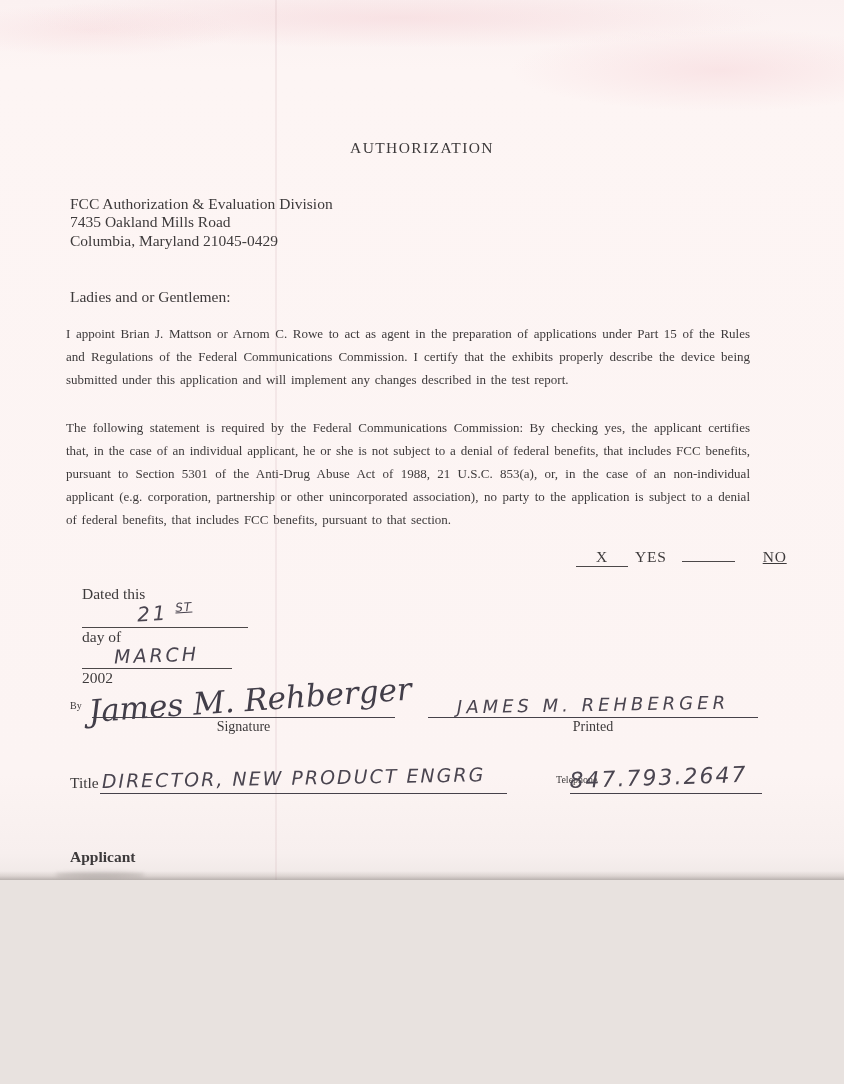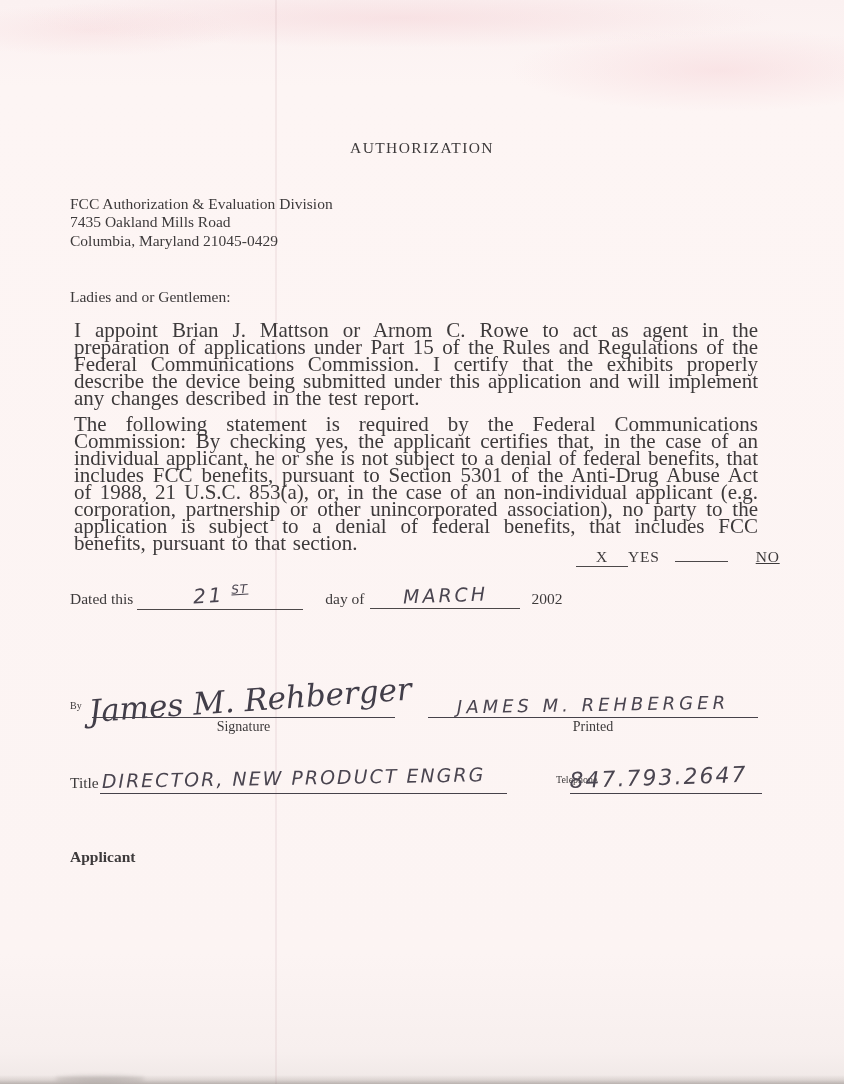--- a/index.html
+++ b/index.html
@@ -1,18 +1,18 @@
 <!DOCTYPE html>
 <html><head>
 <meta charset="utf-8">
 <style>
   html,body{margin:0;padding:0;background:#e8e2df;}
   .page{
     position:relative;
-    width:844px;height:1084px;
+    width:844px;height:880px;
     margin:0 auto;
     overflow:hidden;
     font-family:"Liberation Serif", serif;
     color:#3d3a3b;
     background:
       radial-gradient(ellipse 300px 60px at 720px 70px, rgba(246,214,218,.55), rgba(246,214,218,0) 70%),
       radial-gradient(ellipse 500px 40px at 400px 18px, rgba(244,210,214,.5), rgba(244,210,214,0) 75%),
       radial-gradient(ellipse 200px 35px at 90px 30px, rgba(246,216,219,.45), rgba(246,216,219,0) 75%),
       linear-gradient(180deg,#fbf1f1 0%, #fdf5f4 8%, #fcf4f3 88%, #f7efee 97%, #efe8e6 100%);
   }
@@ -28,38 +28,38 @@
     position:absolute;left:55px;bottom:2px;width:90px;height:6px;border-radius:50%;
     background:rgba(110,104,100,.30);filter:blur(2px);
   }
   .doc-title{
     position:absolute;top:139px;left:0;width:100%;
     text-align:center;font-size:15.5px;letter-spacing:1.4px;
   }
   .address{position:absolute;left:70px;top:195px;font-size:15.5px;line-height:18.4px;}
   .salutation{position:absolute;left:70px;top:288px;font-size:15.5px;}
   .para{
-    position:absolute;left:74px;width:684px;
-    font-size:21px;line-height:17px;text-align:justify;
+    position:absolute;left:66px;width:684px;
+    font-size:13px;line-height:23px;text-align:justify;
     word-spacing:1.5px;
   }
   .para1{top:322px;}
   .para2{top:416px;}
   .yesno{
     position:absolute;left:576px;top:548px;font-size:15.5px;letter-spacing:.8px;
     display:flex;align-items:baseline;
   }
   .yesno .slot{display:inline-block;border-bottom:1.3px solid #4c4849;text-align:center;}
   .yesno .slot-x{width:52px;}
   .yesno .slot-blank{width:53px;margin-left:15px;}
-  .yesno .lbl-yes{}
+  .yesno .lbl-yes{margin-left:7px;}
   .yesno .lbl-no{margin-left:28px;text-decoration:underline;}
   .dated{
     position:absolute;left:70px;top:585px;font-size:15.5px;
-    display:flex;align-items:baseline;
+    display:flex;align-items:baseline;flex-direction:column;
   }
   .dated .slot{
     display:inline-block;border-bottom:1.3px solid #4c4849;
     position:relative;text-align:center;
   }
   .slot-day{width:166px;margin-left:4px;}
   .slot-month{width:150px;margin-left:6px;}
   .dated .year{margin-left:11px;}
   .hand{
     font-family:"DejaVu Sans", sans-serif;
@@ -138,21 +138,21 @@
   <div class="yesno">
     <span class="slot slot-x"><span>X</span></span>
     <span class="lbl-yes">YES</span>
     <span class="slot slot-blank"></span>
     <span class="lbl-no">NO</span>
   </div>
 
   <div class="dated">
     <span>Dated this</span>
     <span class="slot slot-day"><span class="hand hand-day"><span>21</span> <sup>ST</sup></span></span>
-    <span style="margin-left:22px">day of</span>
+    <span style="margin-left:12px">day of</span>
     <span class="slot slot-month"><span class="hand hand-month">MARCH</span></span>
     <span class="year">2002</span>
   </div>
 
 
   <div class="sig-by">By</div>
   <div class="sig-line">
     <span class="hand-script">James M. Rehberger</span>
   </div>
   <div class="caption cap-signature">Signature</div>

